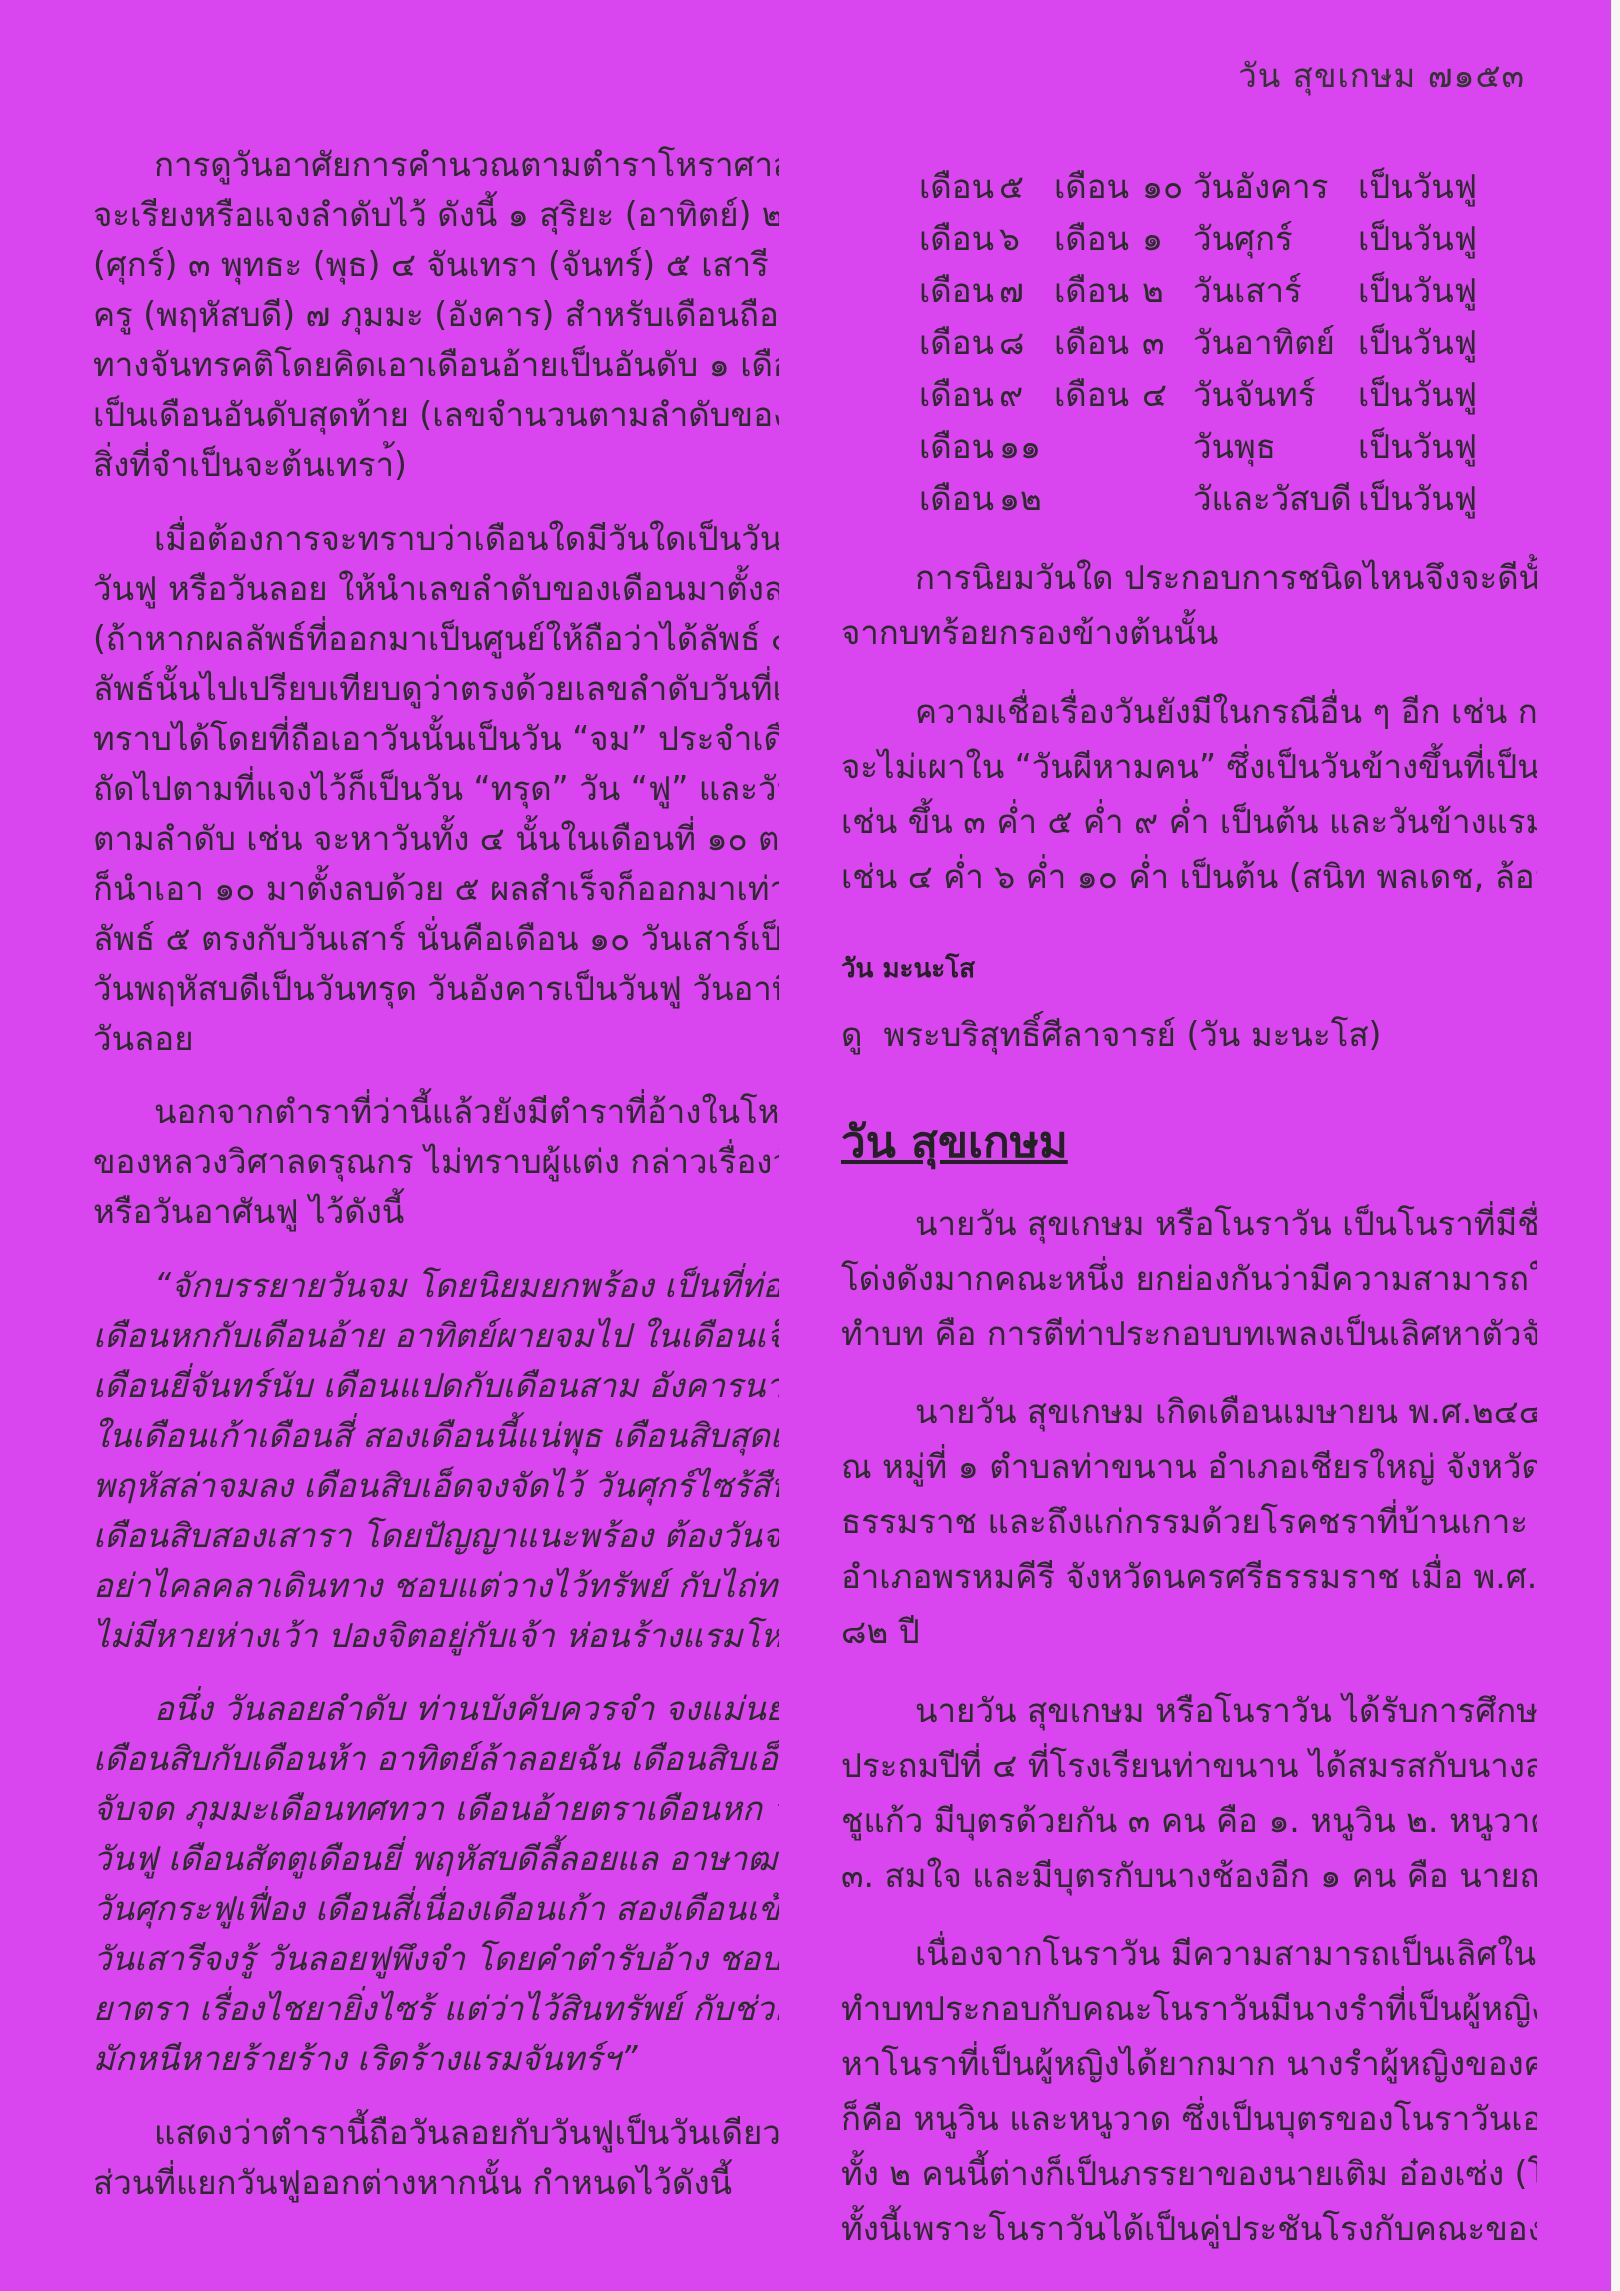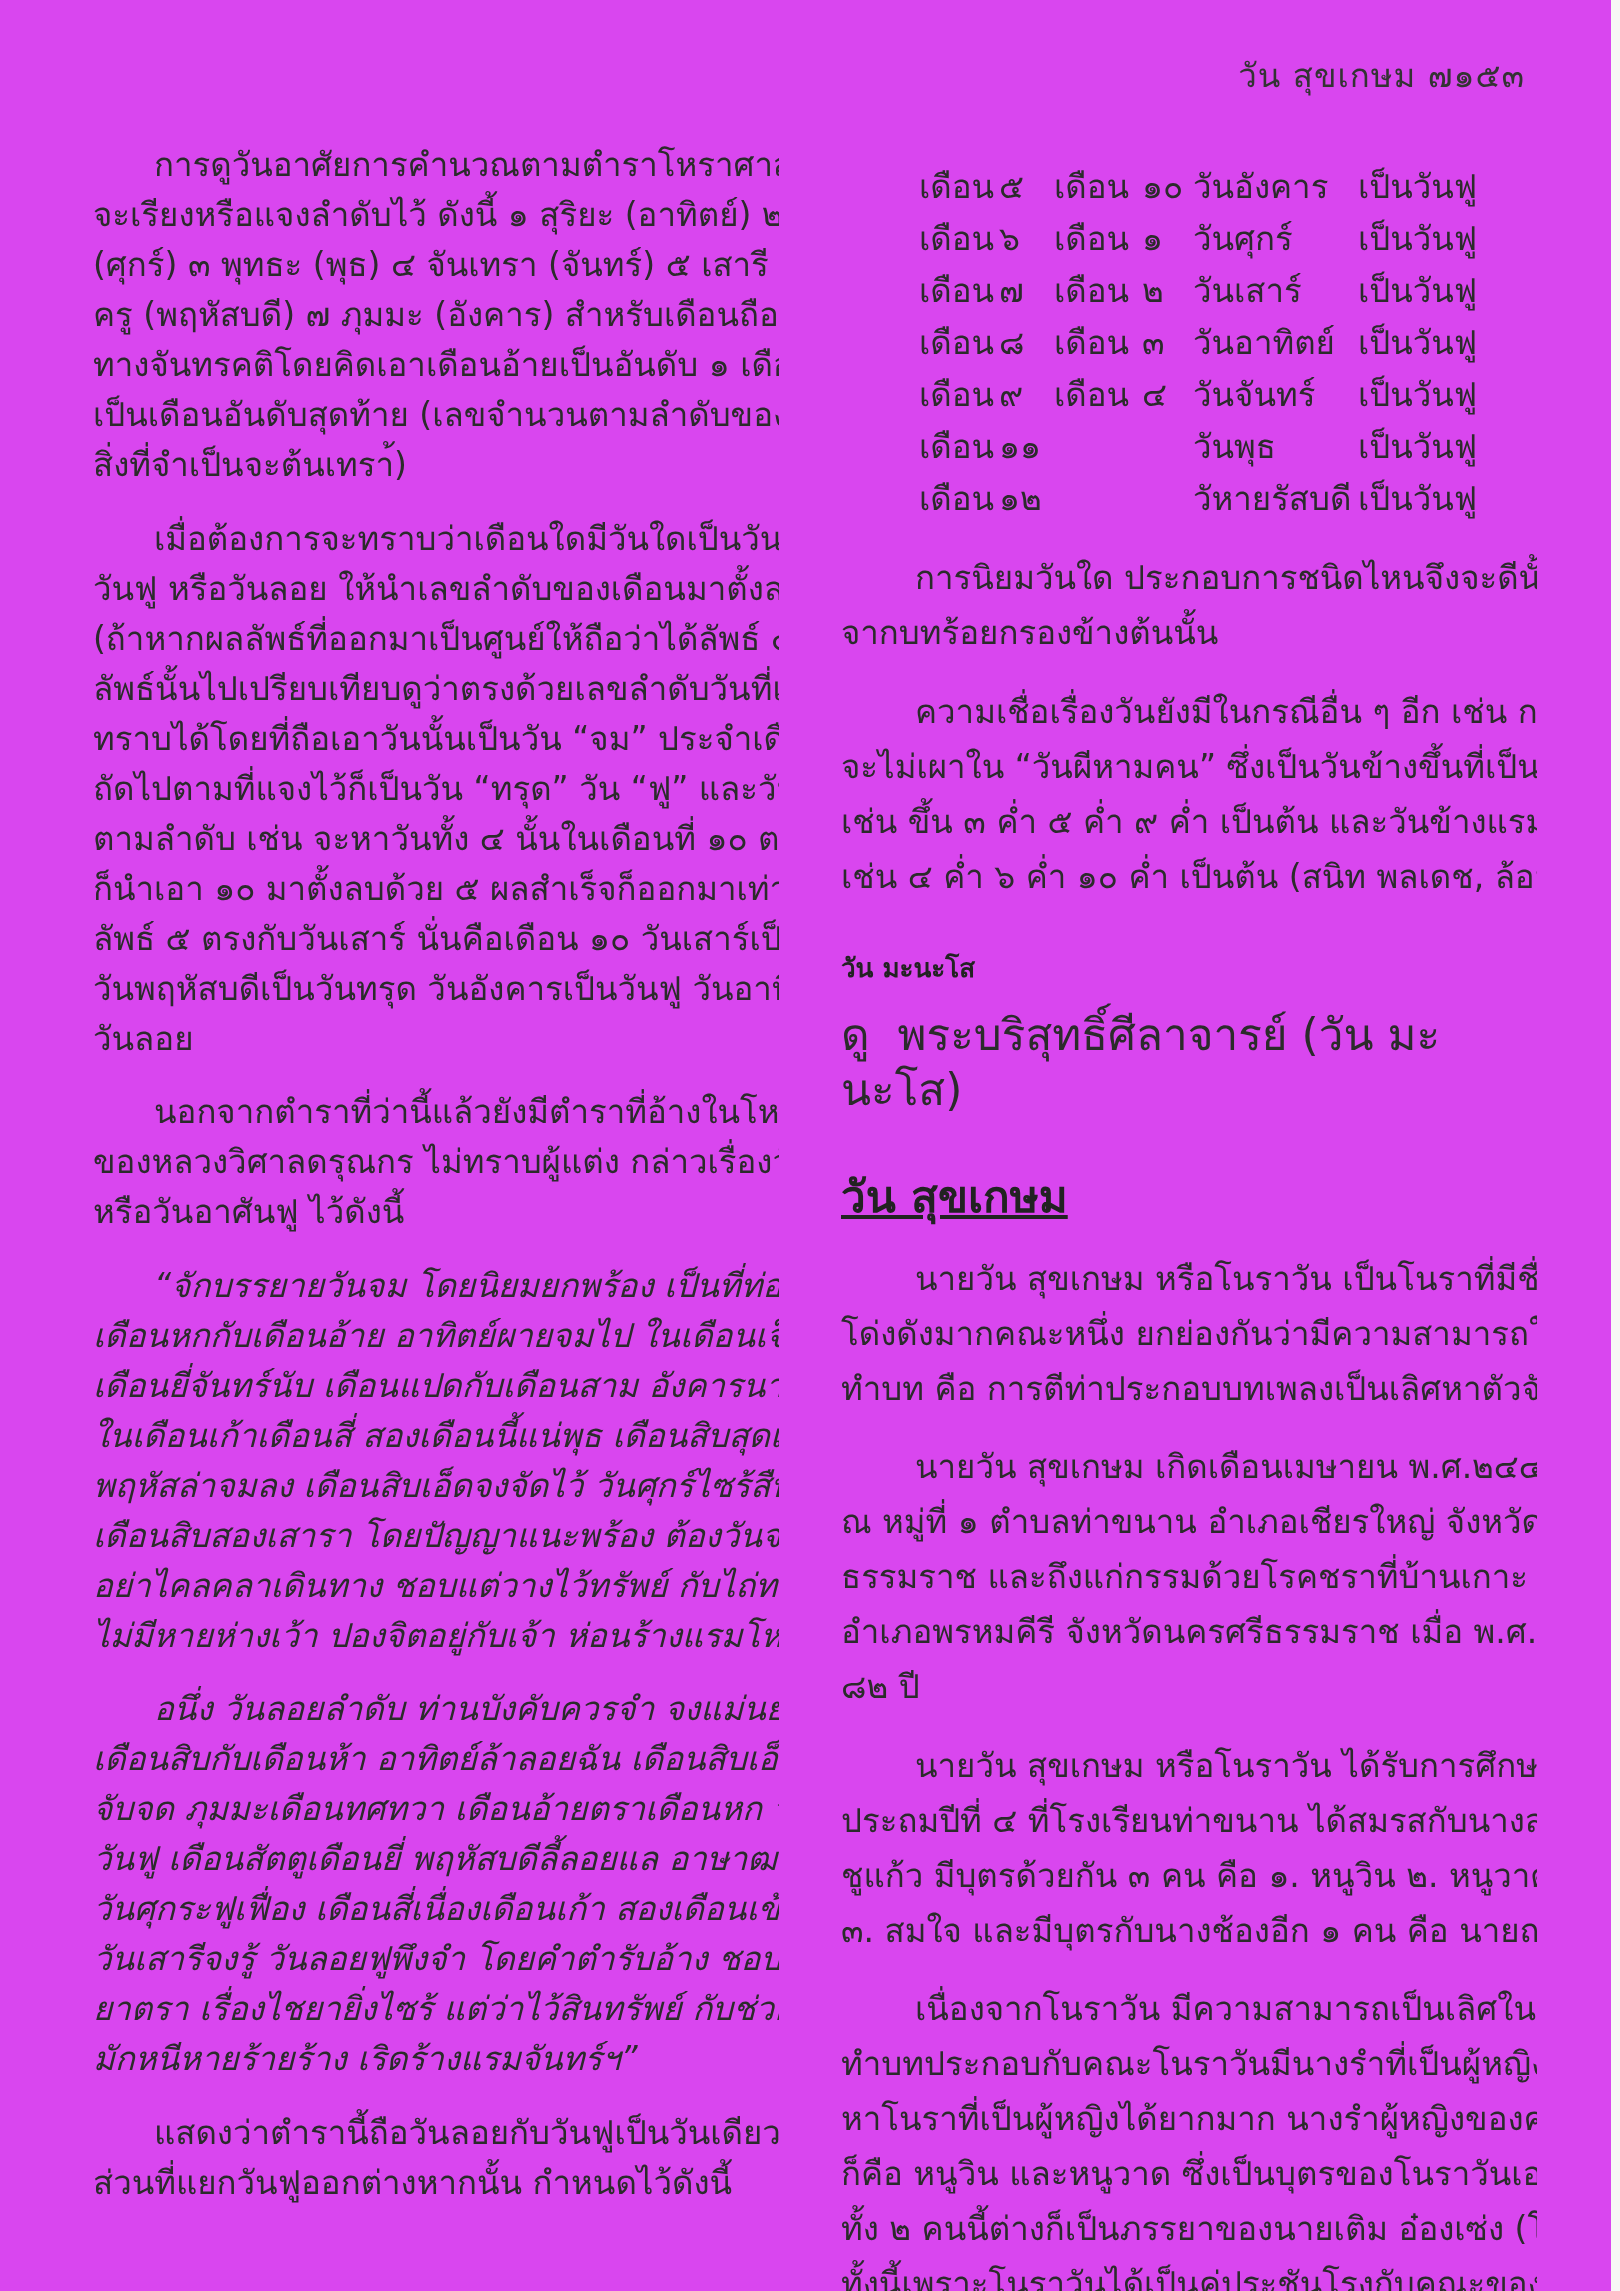--- a/index.html
+++ b/index.html
@@ -45,21 +45,21 @@
   .month-row .cell{overflow:hidden;white-space:nowrap;}
 
   .entry{margin-top:39px;}
   .headword{
     font-weight:bold;color:#222;
     margin:0 0 13.7px 0;
   }
   .headword.hw-small{font-size:26px;line-height:51px;}
   .headword.hw-large{font-size:44px;line-height:57px;margin-top:51px;margin-bottom:25.5px;text-decoration:underline;}
   .crossref{
-    font-size:44px;line-height:55px;white-space:pre-wrap;
+    font-size:33px;line-height:55px;white-space:pre-wrap;
     margin-bottom:17px;
   }
 </style>
 </head>
 <body>
 
 <div class="page">
   <div class="page-header">
     <span>วัน สุขเกษม  ๗๑๕๓</span>
   </div>
@@ -164,21 +164,21 @@
           <div class="cell"></div>
           <div class="cell"></div>
           <div class="cell">วันพุธ</div>
           <div class="cell">เป็นวันฟู</div>
         </div>
         <div class="month-row">
           <div class="cell">เดือน</div>
           <div class="cell">๑๒</div>
           <div class="cell"></div>
           <div class="cell"></div>
-          <div class="cell">วัหายรัสบดี</div>
+          <div class="cell">วัและวัสบดี</div>
           <div class="cell">เป็นวันฟู</div>
         </div>
       </div>
       <div class="para">
         <div class="line ind">การนิยมวันใด ประกอบการชนิดไหนจึงจะดีนั้น ให้ดู</div>
         <div class="line last">จากบทร้อยกรองข้างต้นนั้น</div>
       </div>
       <div class="para">
         <div class="line ind">ความเชื่อเรื่องวันยังมีในกรณีอื่น ๆ อีก เช่น การเผาศพ</div>
         <div class="line">จะไม่เผาใน “วันผีหามคน” ซึ่งเป็นวันข้างขึ้นที่เป็นเลขคี่</div>

